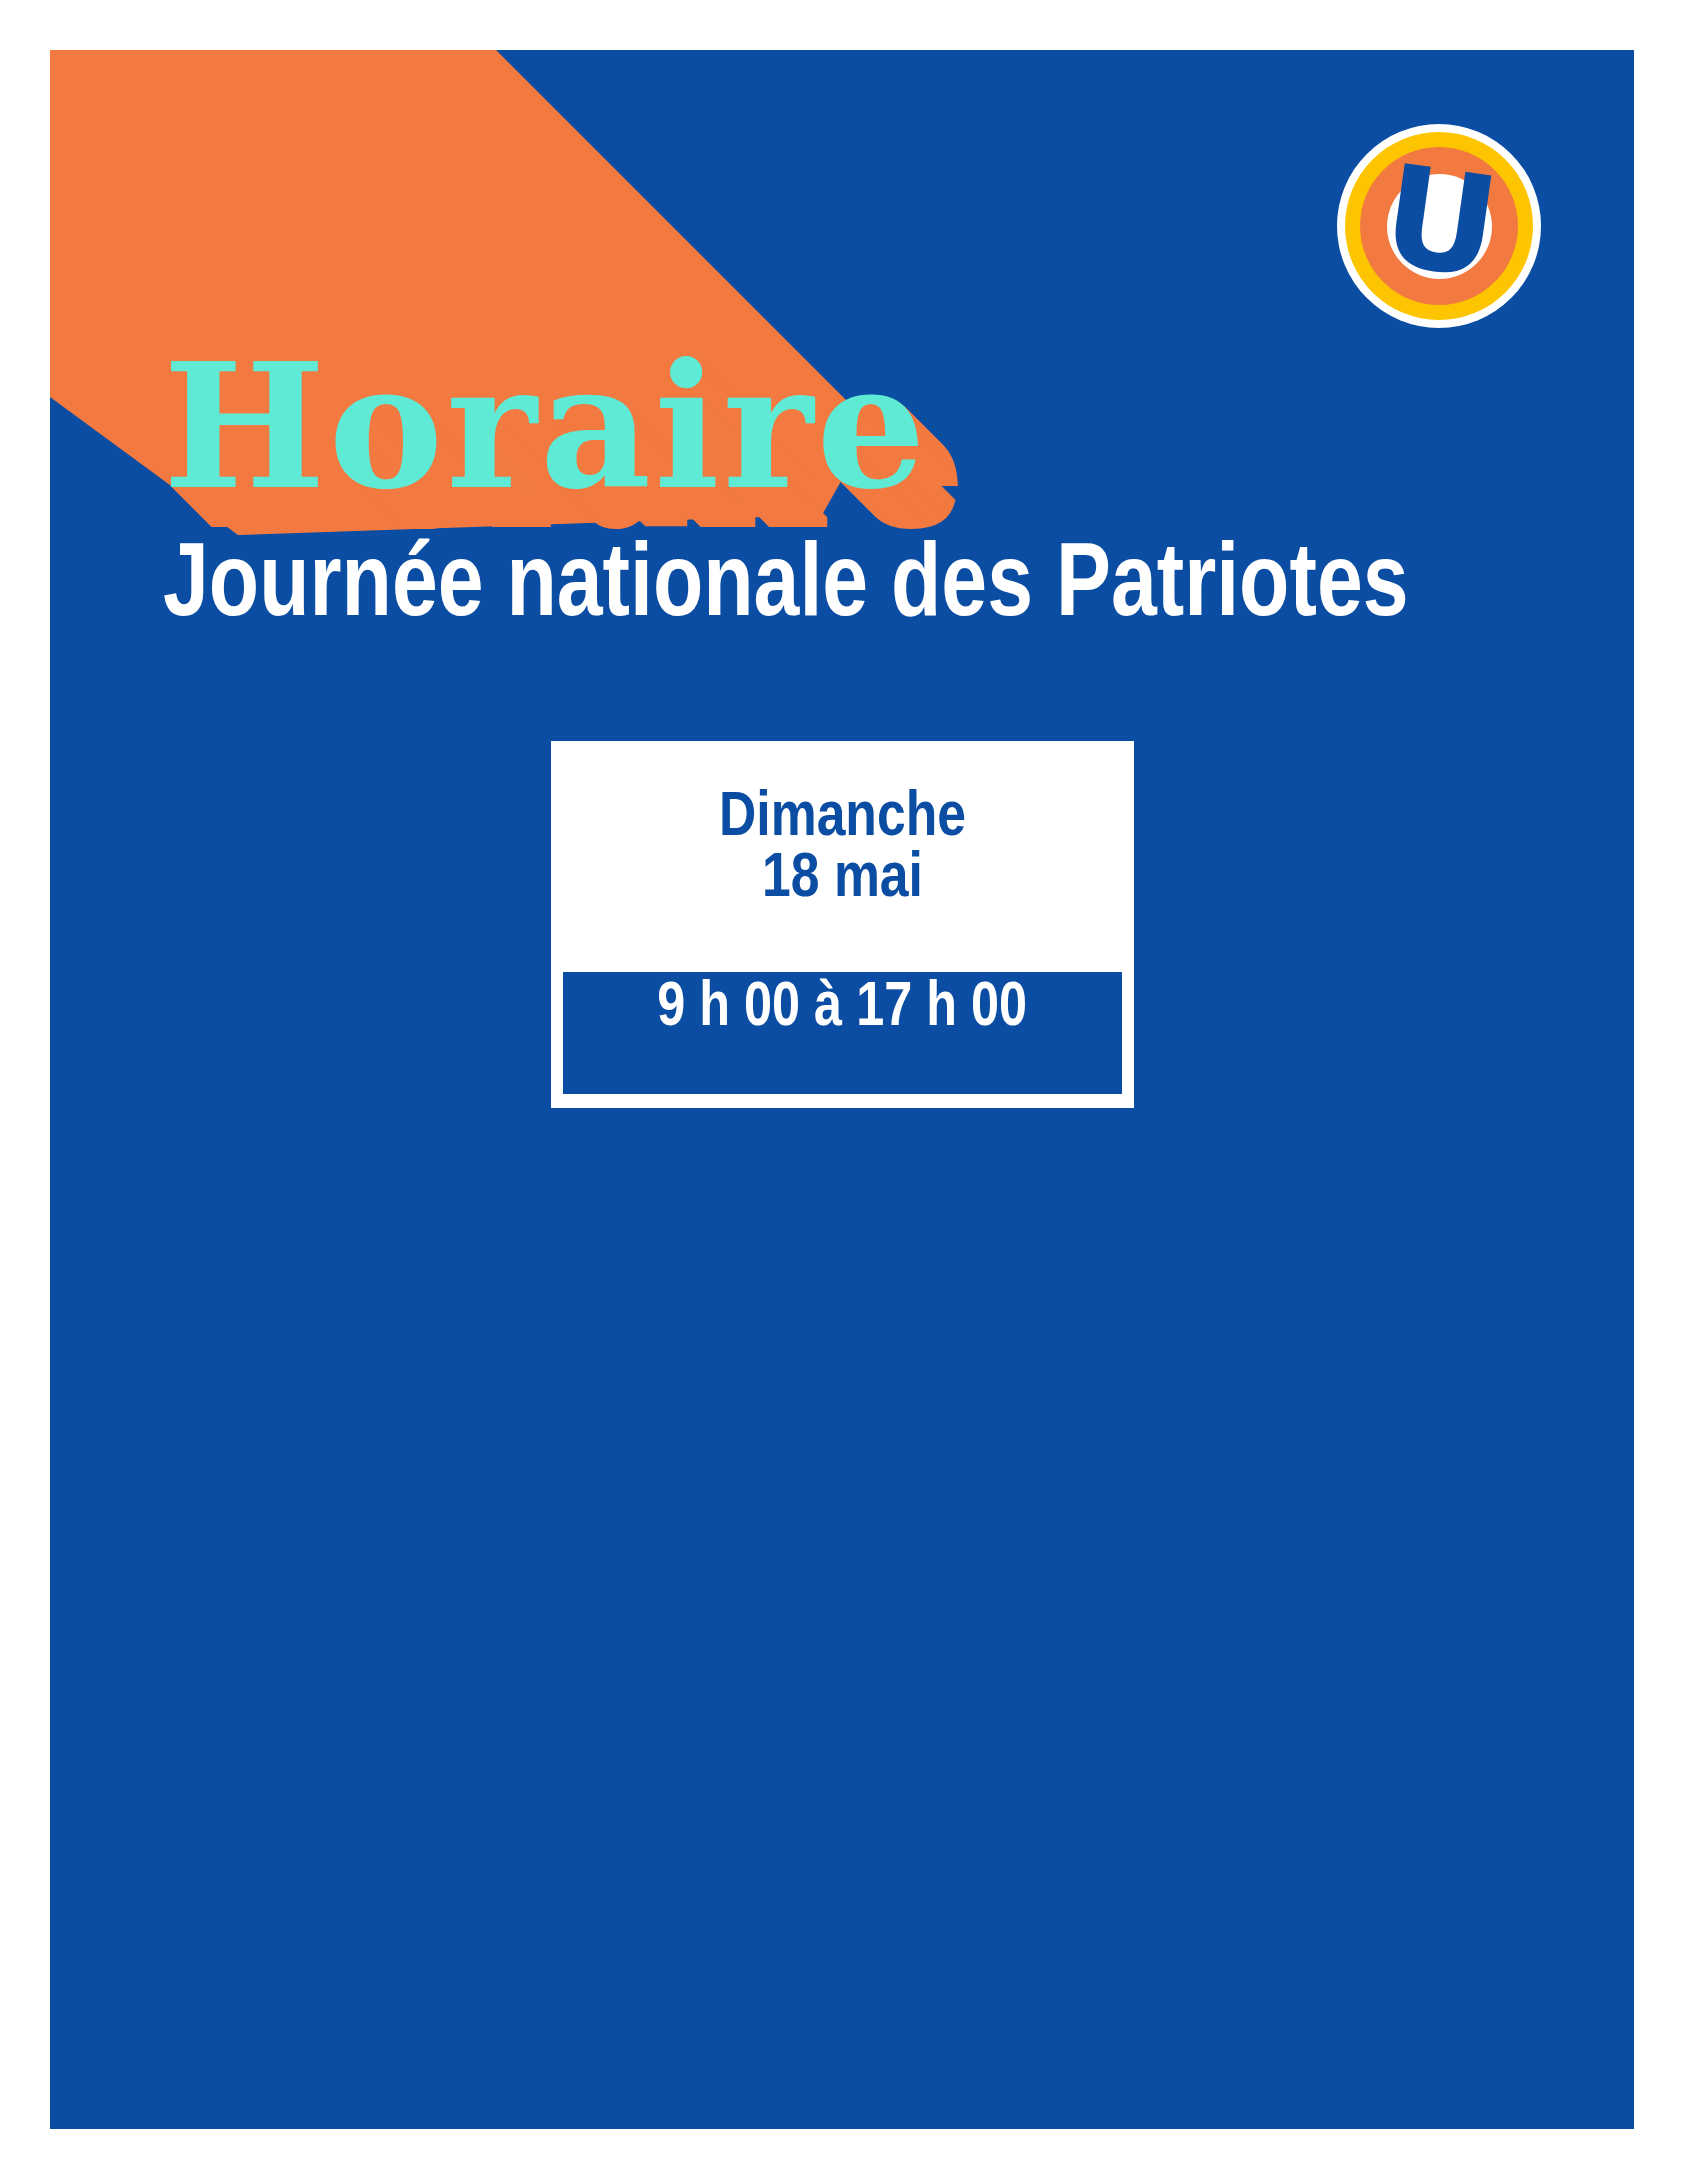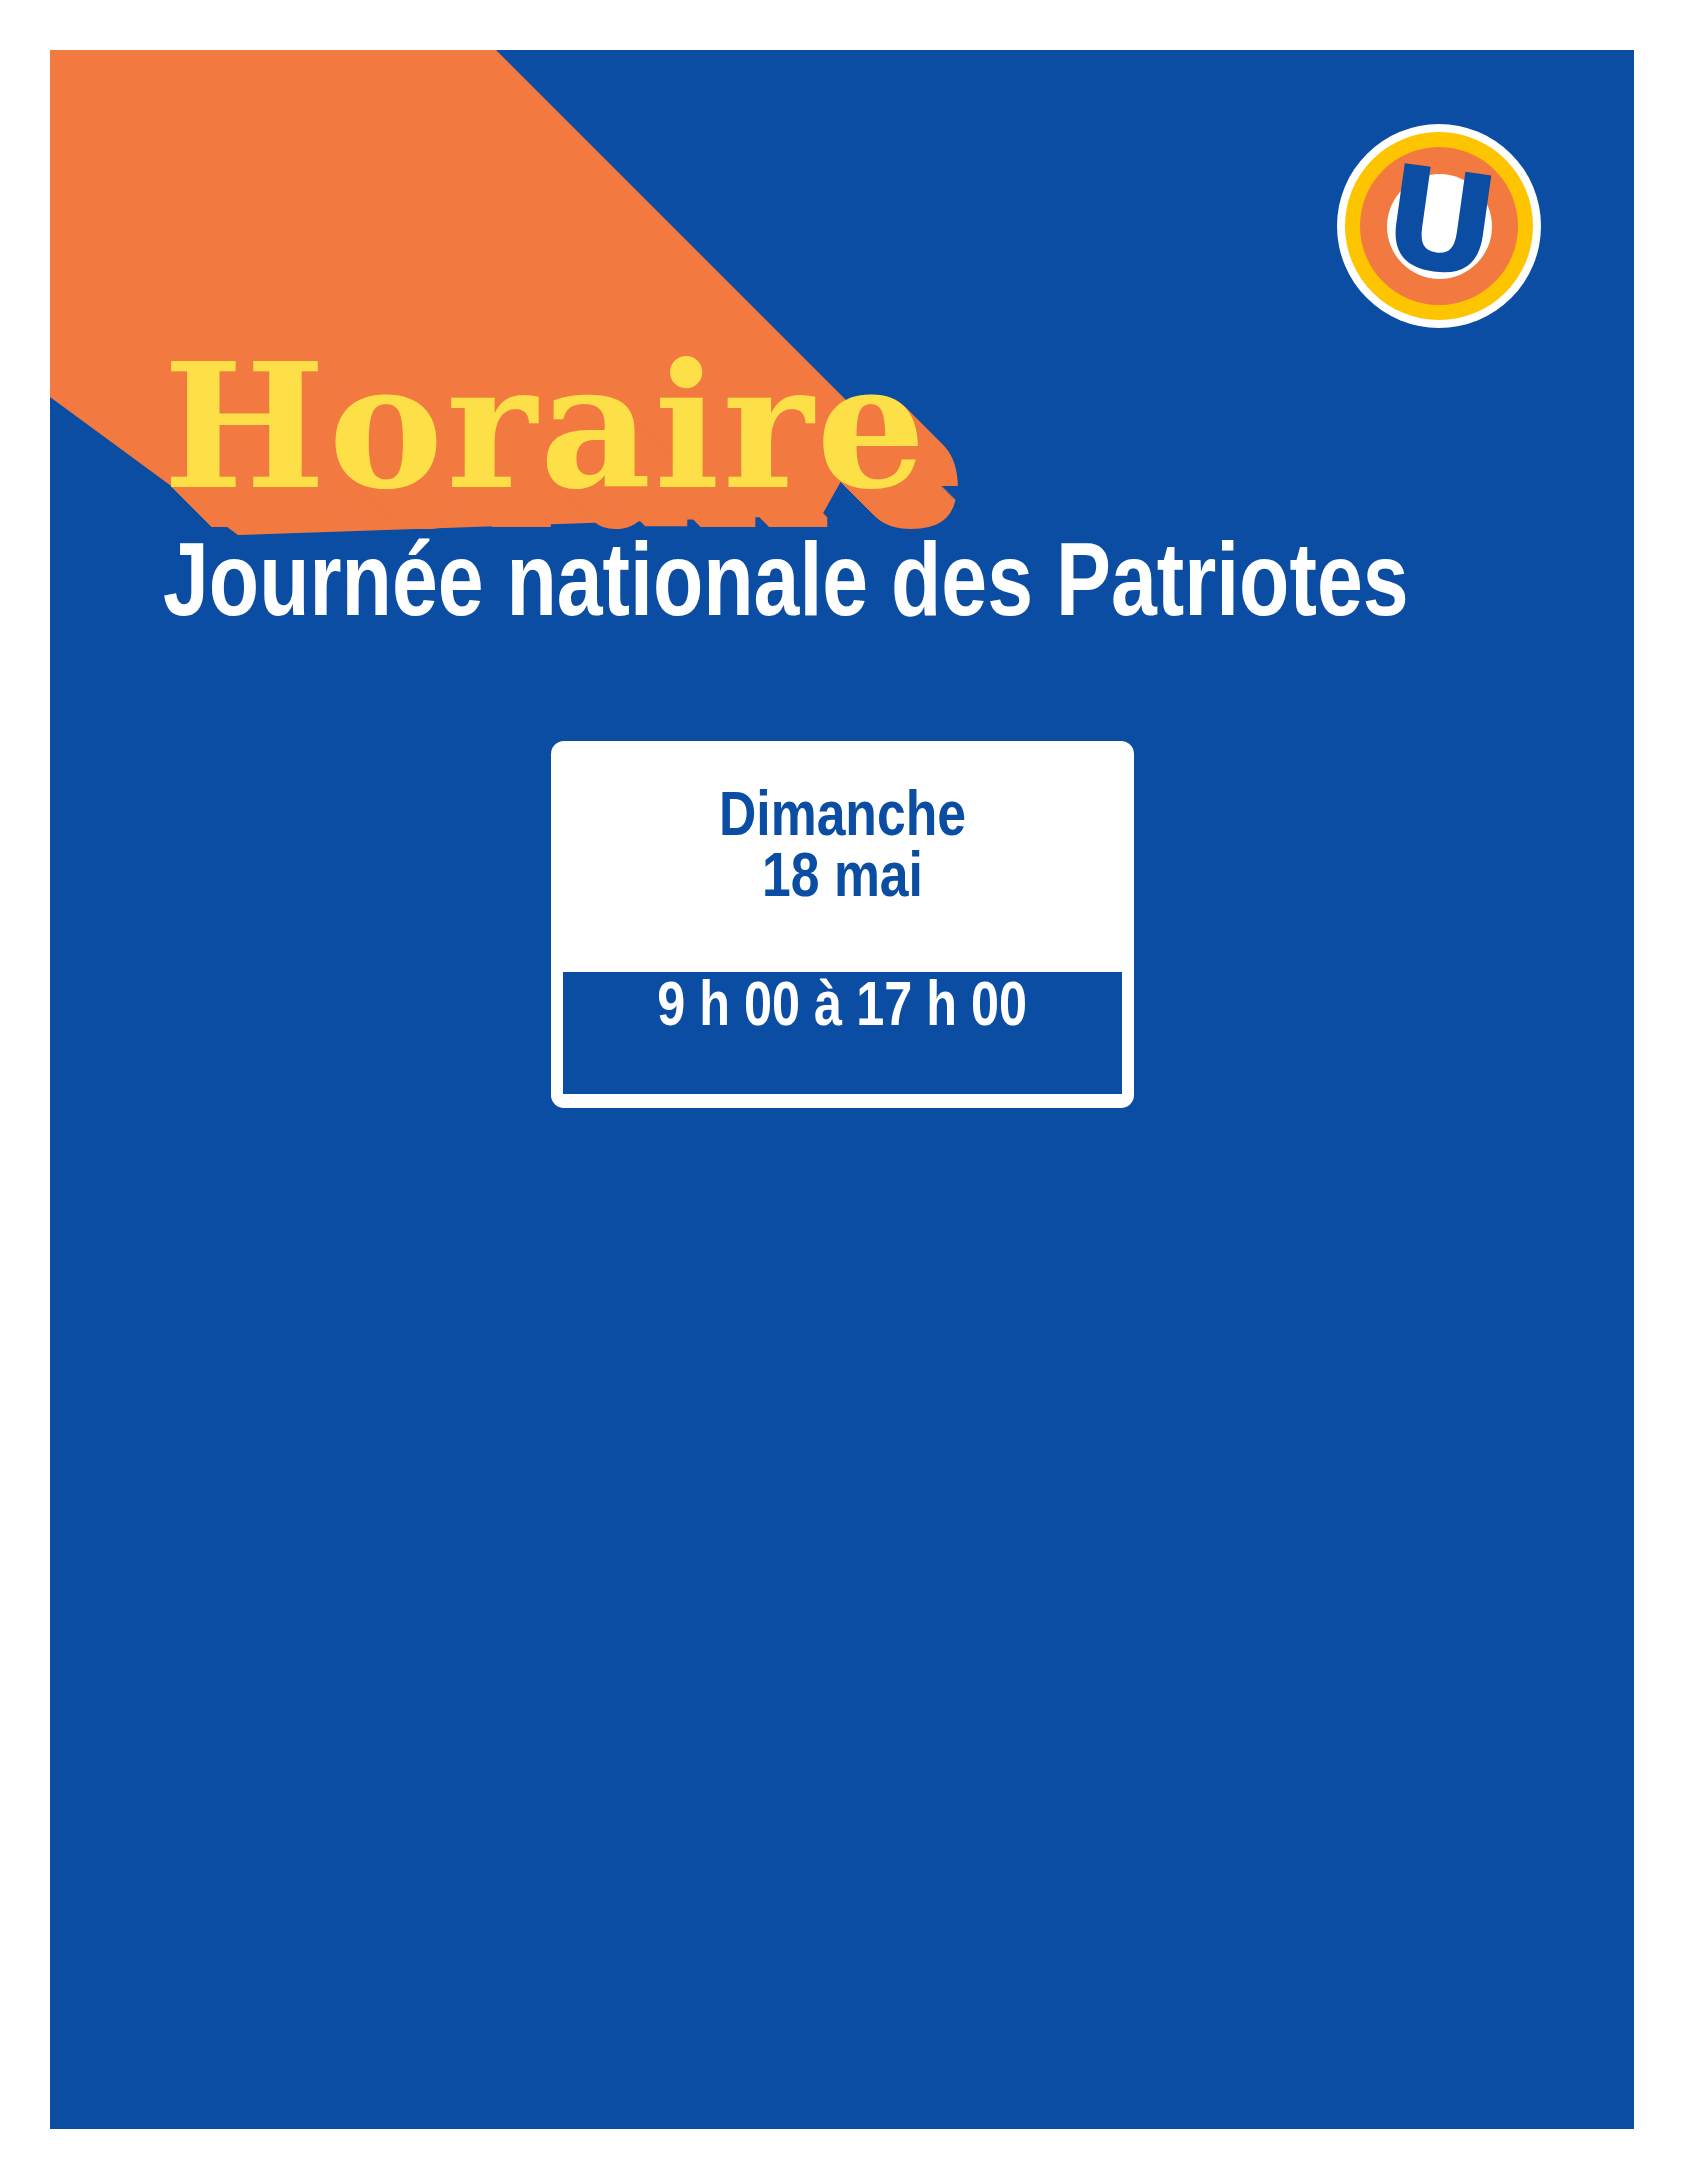--- a/index.html
+++ b/index.html
@@ -22,21 +22,21 @@
     background: var(--orange, #F27A41);
     clip-path: polygon(0 0, 446px 0, 822px 376px, 772px 465px, 188px 485px, 0 347px);
   }
   
   .title {
     position: absolute; left: 113px; top: 291px;
     font-family: "DejaVu Serif", serif;
     font-weight: 700;
     font-size: 172px; line-height: 1;
     letter-spacing: 3px;
-    color: #fde047;
+    color: #5eead4;
     white-space: nowrap;
   }
   .subtitle {
     position: absolute; left: 113px; top: 478px;
     font-size: 103px; line-height: 1;
     font-weight: 700;
     color: #ffffff;
     transform: scaleX(0.80);
     transform-origin: 0 0;
     white-space: nowrap;
@@ -69,21 +69,21 @@
     font-weight: 700; font-size: 139px; line-height: 1;
     color: var(--blue, #0A4DA3);
     transform: rotate(8deg) translate(1px, -4px);
   }
   
   .card {
     position: absolute; left: 501px;
     width: 583px; height: 367px;
     background: #ffffff;
   }
-  .card.c1 { top: 691px; border-radius: 13px; }
+  .card.c1 { top: 691px; }
   .card.c2 { top: 1175px; }
   .card.c3 { top: 1659px; }
   .day-block {
     padding-top: 42px;
     text-align: center;
     font-size: 63px; line-height: 61px;
     font-weight: 700;
     color: var(--blue, #0A4DA3);
     transform: scaleX(0.82);
     transform-origin: 50% 0;

